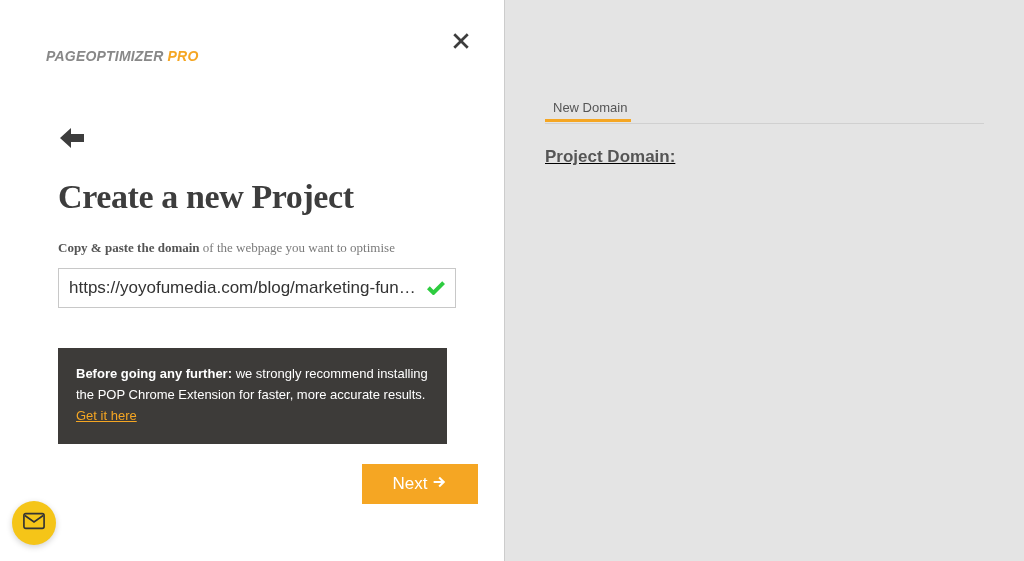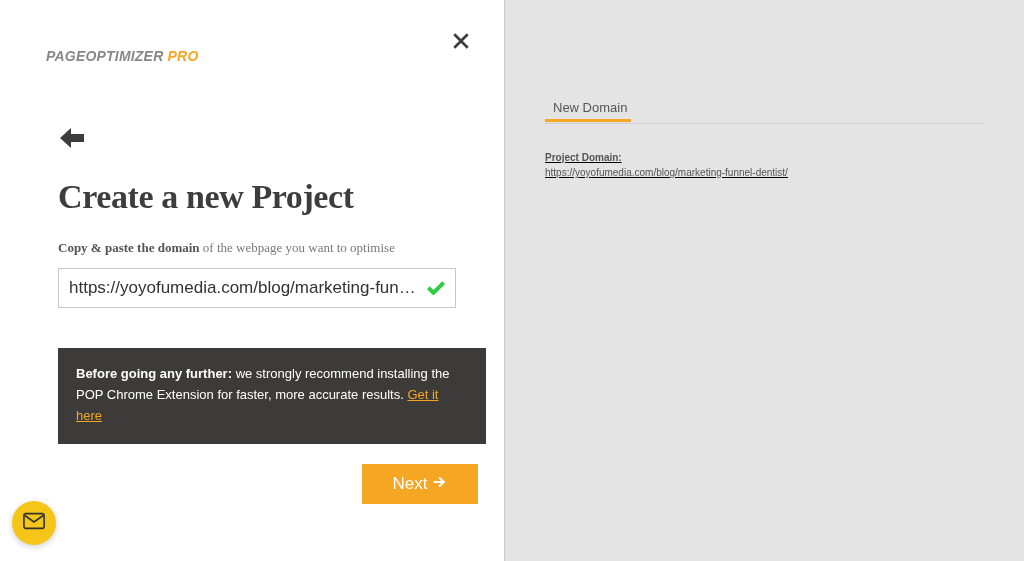--- a/index.html
+++ b/index.html
@@ -3,41 +3,41 @@
 <meta charset="utf-8">
 <style>
   * { box-sizing: border-box; margin: 0; padding: 0; }
   html, body { width: 1024px; height: 561px; font-family: Arial, Helvetica, sans-serif; background: #fff; overflow: hidden; }
   .viewport { position: relative; width: 1024px; height: 561px; }
   .right-pane { position: absolute; left: 504px; top: 0; width: 520px; height: 561px; background: #e4e4e4; border-left: 1px solid #ccc; padding: 0; text-decoration: underline; }
   .right-inner { padding: 0 40px 0 40px; }
   .tab-row { position: relative; margin-top: 96px; height: 28px; border-bottom: 1px solid #d0d0d0; }
   .tab { display: inline-block; font-size: 13px; color: #555; padding: 4px 8px 6px 8px; position: relative; }
   .tab-active-underline { position: absolute; left: 0; bottom: -1px; width: 86px; height: 3px; background: #f5a623; }
-  .proj-block { margin-top: 26px; font-size: 10px; color: #555; line-height: 1.5; }
+  .proj-block { margin-top: 20px; font-size: 17px; color: #555; line-height: 1.5; }
   .proj-label { font-weight: bold; color: #555; }
   .proj-name-row { margin-top: 22px; font-size: 13.5px; color: #555; }
   .left-pane { position: absolute; left: 0; top: 0; width: 504px; height: 561px; background: #fff; }
   .logo { position: absolute; left: 46px; top: 48px; font-size: 14px; font-weight: 800; font-style: italic; letter-spacing: 0.2px; }
   .logo .g1 { color: #888; }
   .logo .g2 { color: #f5a623; }
   .close-btn { position: absolute; right: 26px; top: 28px; cursor: pointer; width: 28px; height: 28px; }
   .close-btn svg { width: 22px; height: 22px; fill: #3d3d3d; }
   .back-arrow { position: absolute; left: 60px; top: 128px; cursor: pointer; }
   .back-arrow svg { width: 24px; height: 20px; fill: #3d3d3d; }
   .heading { position: absolute; left: 58px; top: 178px; font-family: Georgia, 'Times New Roman', serif; font-size: 34px; font-weight: 700; color: #3d3d3d; letter-spacing: -0.4px; }
   .instr1 { position: absolute; left: 58px; top: 240px; font-size: 13px; color: #7a7a7a; font-family: Liberation Serif, serif; }
   .instr1 .b { font-weight: bold; color: #555; }
   .url-field-wrap { position: absolute; left: 58px; top: 268px; width: 398px; height: 40px; border: 1px solid #c8c8c8; display: flex; align-items: center; background: #fff; }
   .url-input { flex: 1; border: none; outline: none; font-size: 17px; color: #333; padding: 0 4px 0 10px; background: transparent; font-family: Arial, Helvetica, sans-serif; overflow: hidden; text-overflow: ellipsis; white-space: nowrap; }
   .check-ic { width: 26px; height: 26px; display: flex; align-items: center; justify-content: center; margin-right: 6px; }
   .check-ic svg { width: 18px; height: 14px; fill: #2ecc40; }
   .instr2 { position: absolute; left: 58px; top: 316px; font-size: 12.5px; color: #888; }
   .instr2 .b { font-weight: bold; color: #555; }
-  .info-box { position: absolute; left: 58px; top: 348px; width: 428px; background: #3d3b39; color: #fff; font-size: 13px; line-height: 1.6; padding: 16px 18px 18px 18px; }
+  .info-box { position: absolute; left: 58px; top: 348px; width: 389px; background: #3d3b39; color: #fff; font-size: 13px; line-height: 1.6; padding: 16px 18px 18px 18px; }
   .info-box .b { font-weight: bold; }
   .info-box a { color: #f5a623; text-decoration: underline; cursor: pointer; }
   .next-btn { position: absolute; left: 362px; top: 464px; width: 116px; height: 40px; background: #f5a623; color: #fff; border: none; font-size: 17px; display: flex; align-items: center; justify-content: center; gap: 4px; cursor: pointer; }
   .next-btn svg { width: 16px; height: 16px; fill: #fff; }
   .mail-fab { position: absolute; left: 12px; bottom: 16px; width: 44px; height: 44px; border-radius: 50%; background: #f5c518; display: flex; align-items: center; justify-content: center; cursor: pointer; box-shadow: 0 2px 6px rgba(0,0,0,0.18); }
   .mail-fab svg { width: 22px; height: 18px; stroke: #333; fill: none; stroke-width: 1.8; }
 </style>
 </head>
 <body>
 
@@ -46,21 +46,20 @@
   <div class="right-pane">
     <div class="right-inner">
       <div class="tab-row">
         <span class="tab">
           <span>New Domain</span>
           <span class="tab-active-underline"></span>
         </span>
       </div>
       <div class="proj-block">
         <div class="proj-label">Project Domain:</div>
-        <div>https://yoyofumedia.com/blog/marketing-funnel-dentist/</div>
       </div>
     </div>
   </div>
 
   <div class="left-pane">
 
     <div class="logo">
       <span class="g1">PAGE</span><span class="g1">OPTIMIZER </span><span class="g2">PRO</span>
     </div>
 

